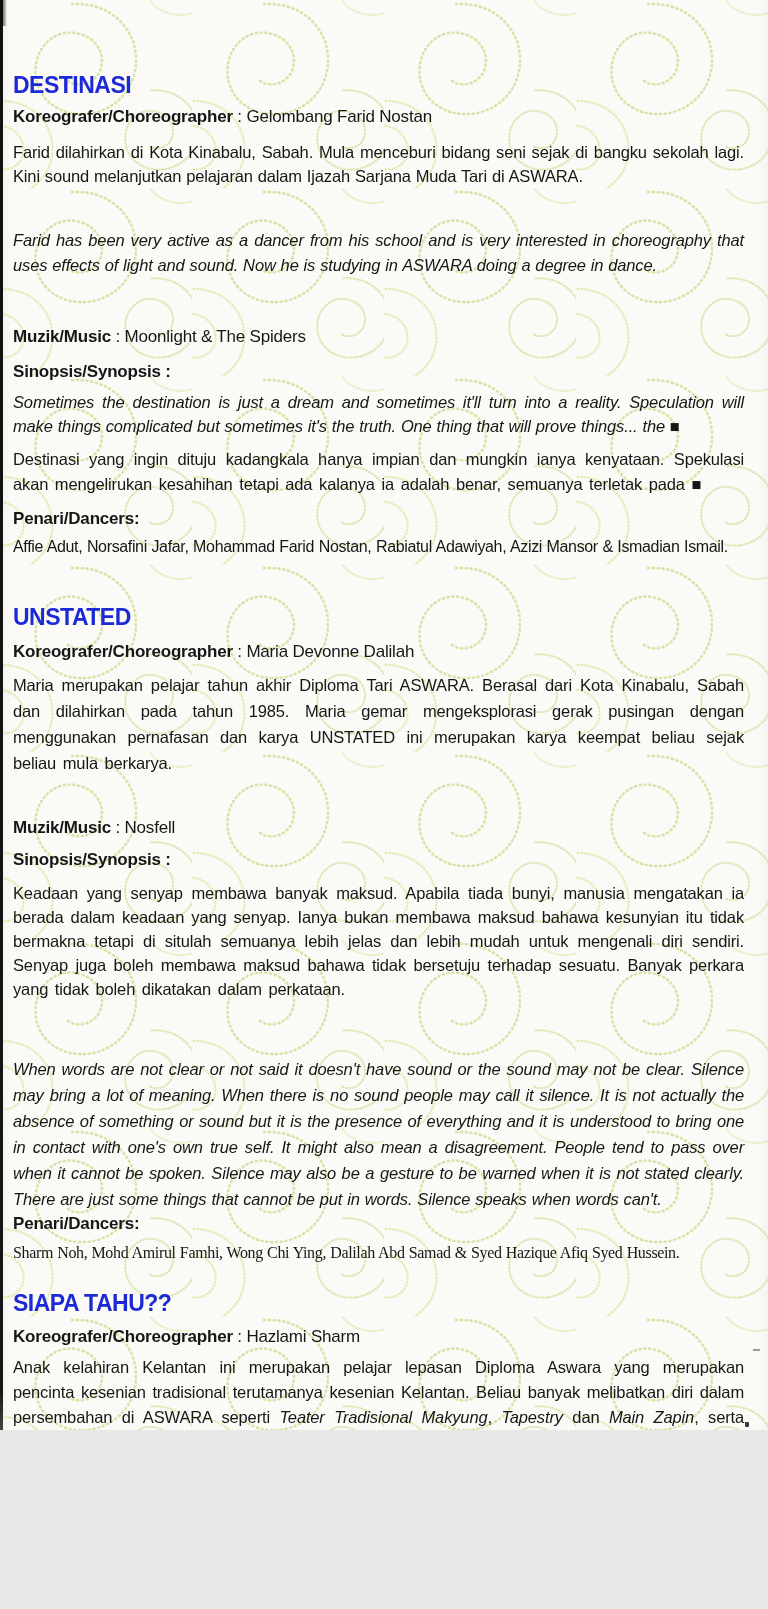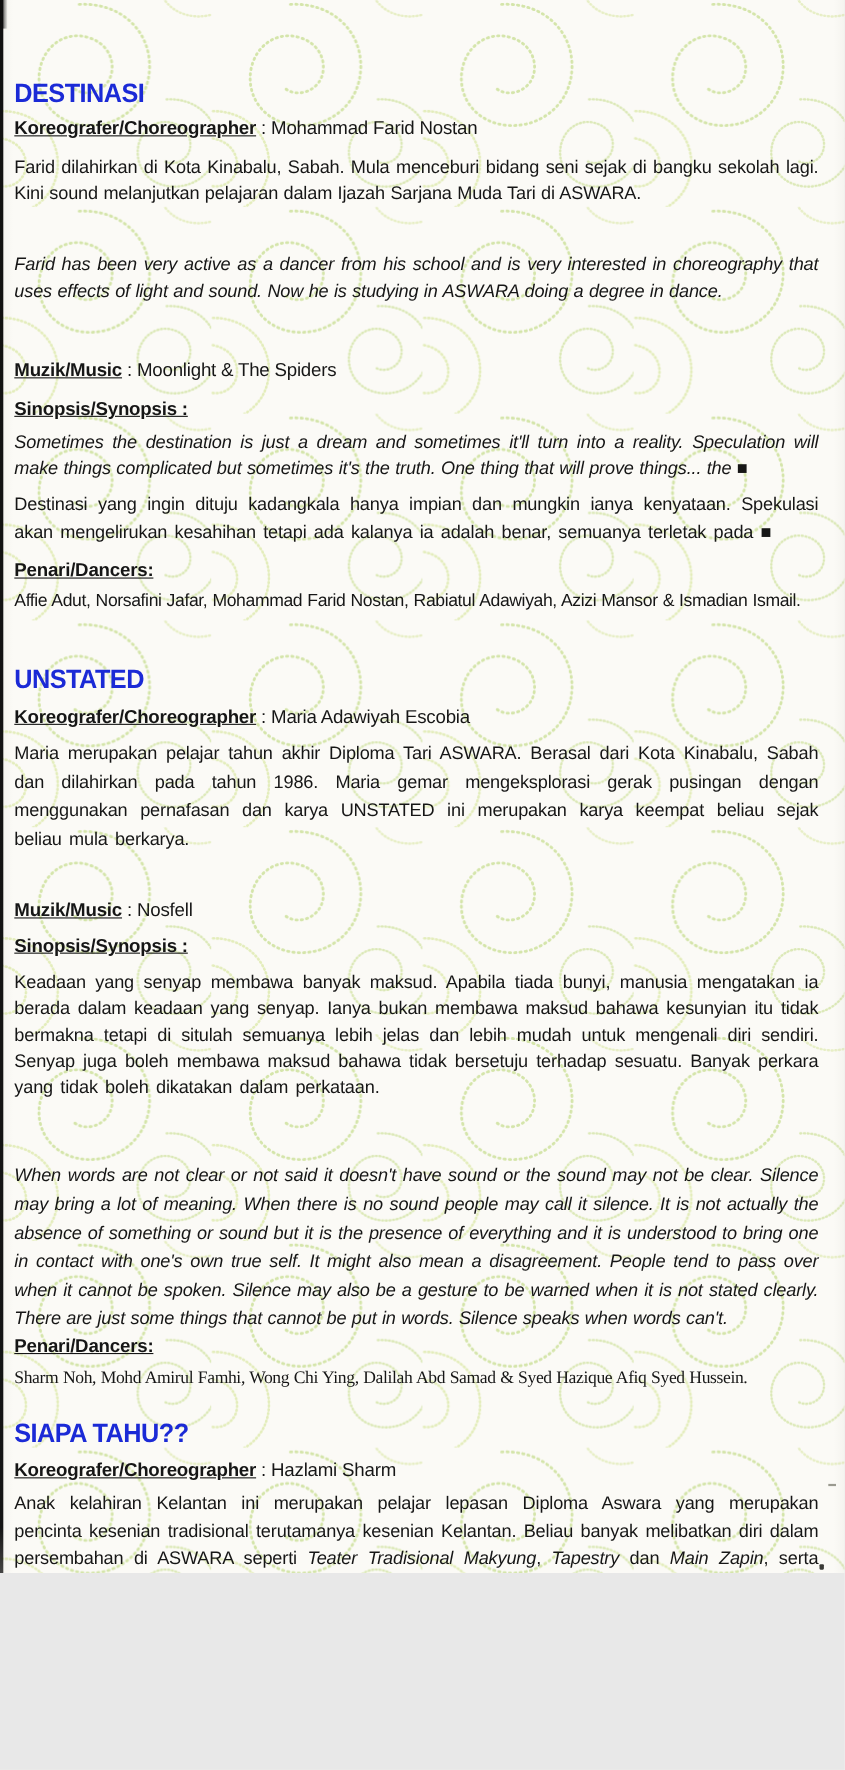--- a/index.html
+++ b/index.html
@@ -23,21 +23,21 @@
   .content{position:relative;padding:71px 24px 0 13px;}
   p{margin:0;}
   .sec-title{
     font-size:23px;font-weight:bold;line-height:26px;
     color:var(--heading-blue);
     letter-spacing:-0.5px;
     transform:scaleY(1.05);transform-origin:0 0;
     margin:0;
   }
   .line{font-size:17px;line-height:24px;letter-spacing:-0.2px;}
-  .b{font-weight:bold;text-decoration:underline;}
+  .b{font-weight:bold;}
   .body{font-size:16.5px;line-height:24px;letter-spacing:-0.15px;word-spacing:0.5px;}
   .just{text-align:justify;}
   .it{font-style:italic;}
   .lh25{line-height:25px;}
   .lh26{line-height:26px;}
   .lh27{line-height:27px;}
   .wide{word-spacing:2.2px;}
   .dense{letter-spacing:-0.35px;font-size:16px;white-space:nowrap;}
   .mb0{margin-bottom:0;}  .mb4{margin-bottom:4px;}  .mb5{margin-bottom:5px;}
   .mb6{margin-bottom:6px;}  .mb8{margin-bottom:8px;}  .mb9{margin-bottom:9px;}
@@ -77,35 +77,35 @@
       </pattern>
     </defs>
     <rect x="0" y="0" width="768" height="1609" fill="url(#swirlpat)"></rect>
   </svg>
   <div class="paper-shade"></div>
 
   <div class="content">
 
     <section>
       <h2 class="sec-title mb8">DESTINASI</h2>
-      <p class="line mb11"><span class="b">Koreografer/Choreographer</span><span> : </span><span>Mohammad Farid Nostan</span></p>
+      <p class="line mb11"><span class="b">Koreografer/Choreographer</span><span> : </span><span>Gelombang Farid Nostan</span></p>
       <p class="body just mb40">Farid dilahirkan di Kota Kinabalu, Sabah. Mula menceburi bidang seni sejak di bangku sekolah lagi. Kini sound melanjutkan pelajaran dalam Ijazah Sarjana Muda Tari di ASWARA.</p>
       <p class="body it just lh25 mb47">Farid has been very active as a dancer from his school and is very interested in choreography that uses effects of light and sound. Now he is studying in ASWARA doing a degree in dance.</p>
       <p class="line mb11"><span class="b">Muzik/Music</span><span> : </span><span>Moonlight &amp; The Spiders</span></p>
       <p class="line b mb6">Sinopsis/Synopsis :</p>
       <p class="body it just mb9">Sometimes the destination is just a dream and sometimes it'll turn into a reality. Speculation will make things complicated but sometimes it's the truth. One thing that will prove things... the  ■</p>
       <p class="body just lh25 wide mb10">Destinasi yang ingin dituju kadangkala hanya impian dan mungkin ianya kenyataan. Spekulasi akan mengelirukan kesahihan tetapi ada kalanya ia adalah benar, semuanya terletak pada ■</p>
       <p class="line b mb4">Penari/Dancers:</p>
       <p class="body dense mb44">Affie Adut, Norsafini Jafar, Mohammad Farid Nostan, Rabiatul Adawiyah, Azizi Mansor &amp; Ismadian Ismail.</p>
     </section>
 
     <section>
       <h2 class="sec-title mb11">UNSTATED</h2>
-      <p class="line mb8"><span class="b">Koreografer/Choreographer</span><span> : </span><span>Maria Adawiyah Escobia</span></p>
-      <p class="body just lh26 wide mb40">Maria merupakan pelajar tahun akhir Diploma Tari ASWARA. Berasal dari Kota Kinabalu, Sabah dan dilahirkan pada tahun 1986. Maria gemar mengeksplorasi gerak pusingan dengan menggunakan pernafasan dan karya UNSTATED ini merupakan karya keempat beliau sejak beliau mula berkarya.</p>
+      <p class="line mb8"><span class="b">Koreografer/Choreographer</span><span> : </span><span>Maria Devonne Dalilah</span></p>
+      <p class="body just lh26 wide mb40">Maria merupakan pelajar tahun akhir Diploma Tari ASWARA. Berasal dari Kota Kinabalu, Sabah dan dilahirkan pada tahun 1985. Maria gemar mengeksplorasi gerak pusingan dengan menggunakan pernafasan dan karya UNSTATED ini merupakan karya keempat beliau sejak beliau mula berkarya.</p>
       <p class="line mb8"><span class="b">Muzik/Music</span><span> : </span><span>Nosfell</span></p>
       <p class="line b mb9">Sinopsis/Synopsis :</p>
       <p class="body just wide mb55">Keadaan yang senyap membawa banyak maksud. Apabila tiada bunyi, manusia mengatakan ia berada dalam keadaan yang senyap. Ianya bukan membawa maksud bahawa kesunyian itu tidak bermakna tetapi di situlah semuanya lebih jelas dan lebih mudah untuk mengenali diri sendiri. Senyap juga boleh membawa maksud bahawa tidak bersetuju terhadap sesuatu. Banyak perkara yang tidak boleh dikatakan dalam perkataan.</p>
       <p class="body it just lh26 mb0">When words are not clear or not said it doesn't have sound or the sound may not be clear. Silence may bring a lot of meaning. When there is no sound people may call it silence. It is not actually the absence of something or sound but it is the presence of everything and it is understood to bring one in contact with one's own true self. It might also mean a disagreement. People tend to pass over when it cannot be spoken. Silence may also be a gesture to be warned when it is not stated clearly. There are just some things that cannot be put in words. Silence speaks when words can't.</p>
       <p class="line b mb5">Penari/Dancers:</p>
       <p class="body dense mb48">Sharm Noh, Mohd Amirul Famhi, Wong Chi Ying, Dalilah Abd Samad &amp; Syed Hazique Afiq Syed Hussein.</p>
     </section>
 
     <section>
       <h2 class="sec-title mb10">SIAPA TAHU??</h2>

